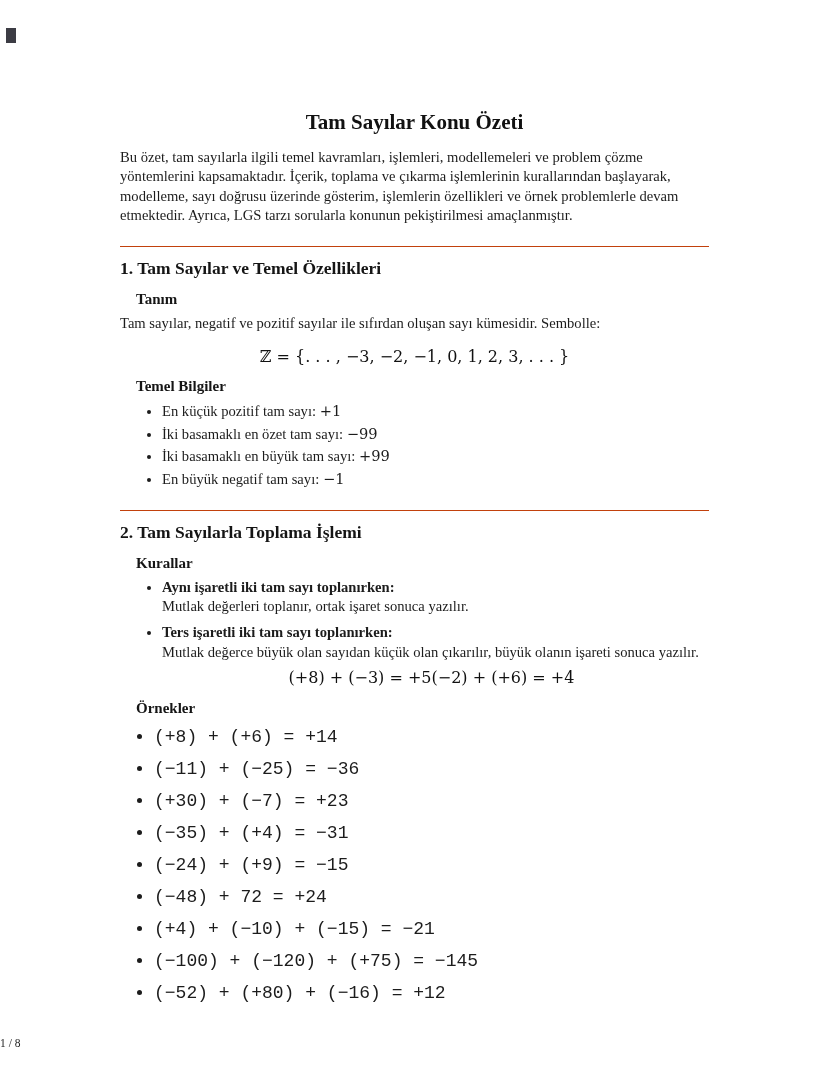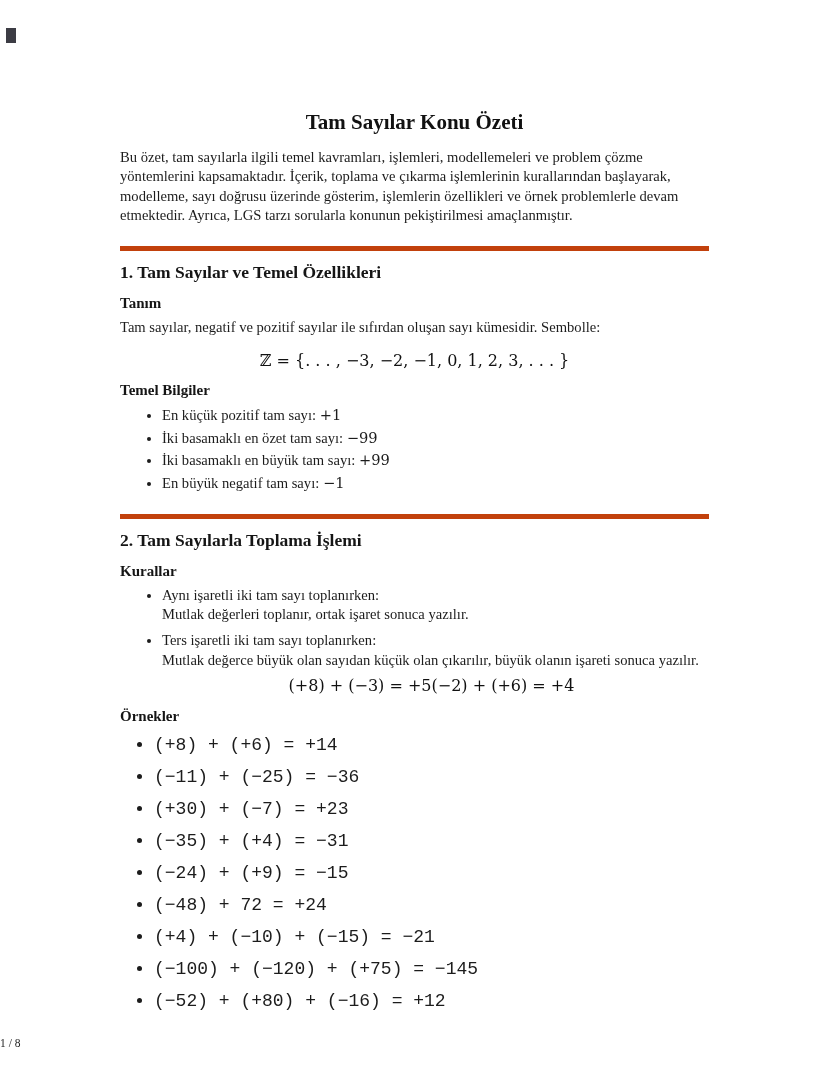--- a/index.html
+++ b/index.html
@@ -26,35 +26,35 @@
     font-weight: bold;
     text-align: center;
     margin-bottom: 13px;
     color: #111;
   }
   p.intro, p.body {
     font-size: 14.6px;
     line-height: 1.33;
   }
   .doc-section {
-    border-top: 5px solid #c2410c;
+    border-top: 1px solid #c2410c;
     margin-top: 20px;
     padding-top: 11px;
   }
   h2.sec-heading {
     font-size: 17.5px;
     font-weight: bold;
     color: #151515;
     margin-bottom: 12px;
   }
   h3.sub-heading {
     font-size: 15px;
     font-weight: bold;
     color: #151515;
-    margin: 12px 0 6px 0;
+    margin: 12px 0 6px 16px;
   }
   .formula {
     font-family: "DejaVu Serif", serif;
     font-size: 16px;
     text-align: center;
     margin: 14px 0 12px 0;
     color: #111;
   }
   ul.bullets {
     padding-left: 34px;
@@ -64,21 +64,21 @@
     font-size: 14.6px;
     line-height: 1.35;
     margin: 2px 8px;
   }
   ul.examples li {
     font-family: Liberation Mono, monospace;
     font-size: 18px;
     line-height: 1.28;
     margin: 9px 0;
   }
-  .rule-title { font-weight: normal; }
+  .rule-title { font-weight: bold; }
   ul.rules > li { margin-bottom: 6px; }
   .rule-formula { margin: 4px 0 10px 0; }
   .math { font-family: "DejaVu Serif", serif; }
   .footer {
     position: absolute;
     left: 0; right: 0; bottom: 22px;
     text-align: left;
     font-size: 11.5px;
     color: #222;
   }

